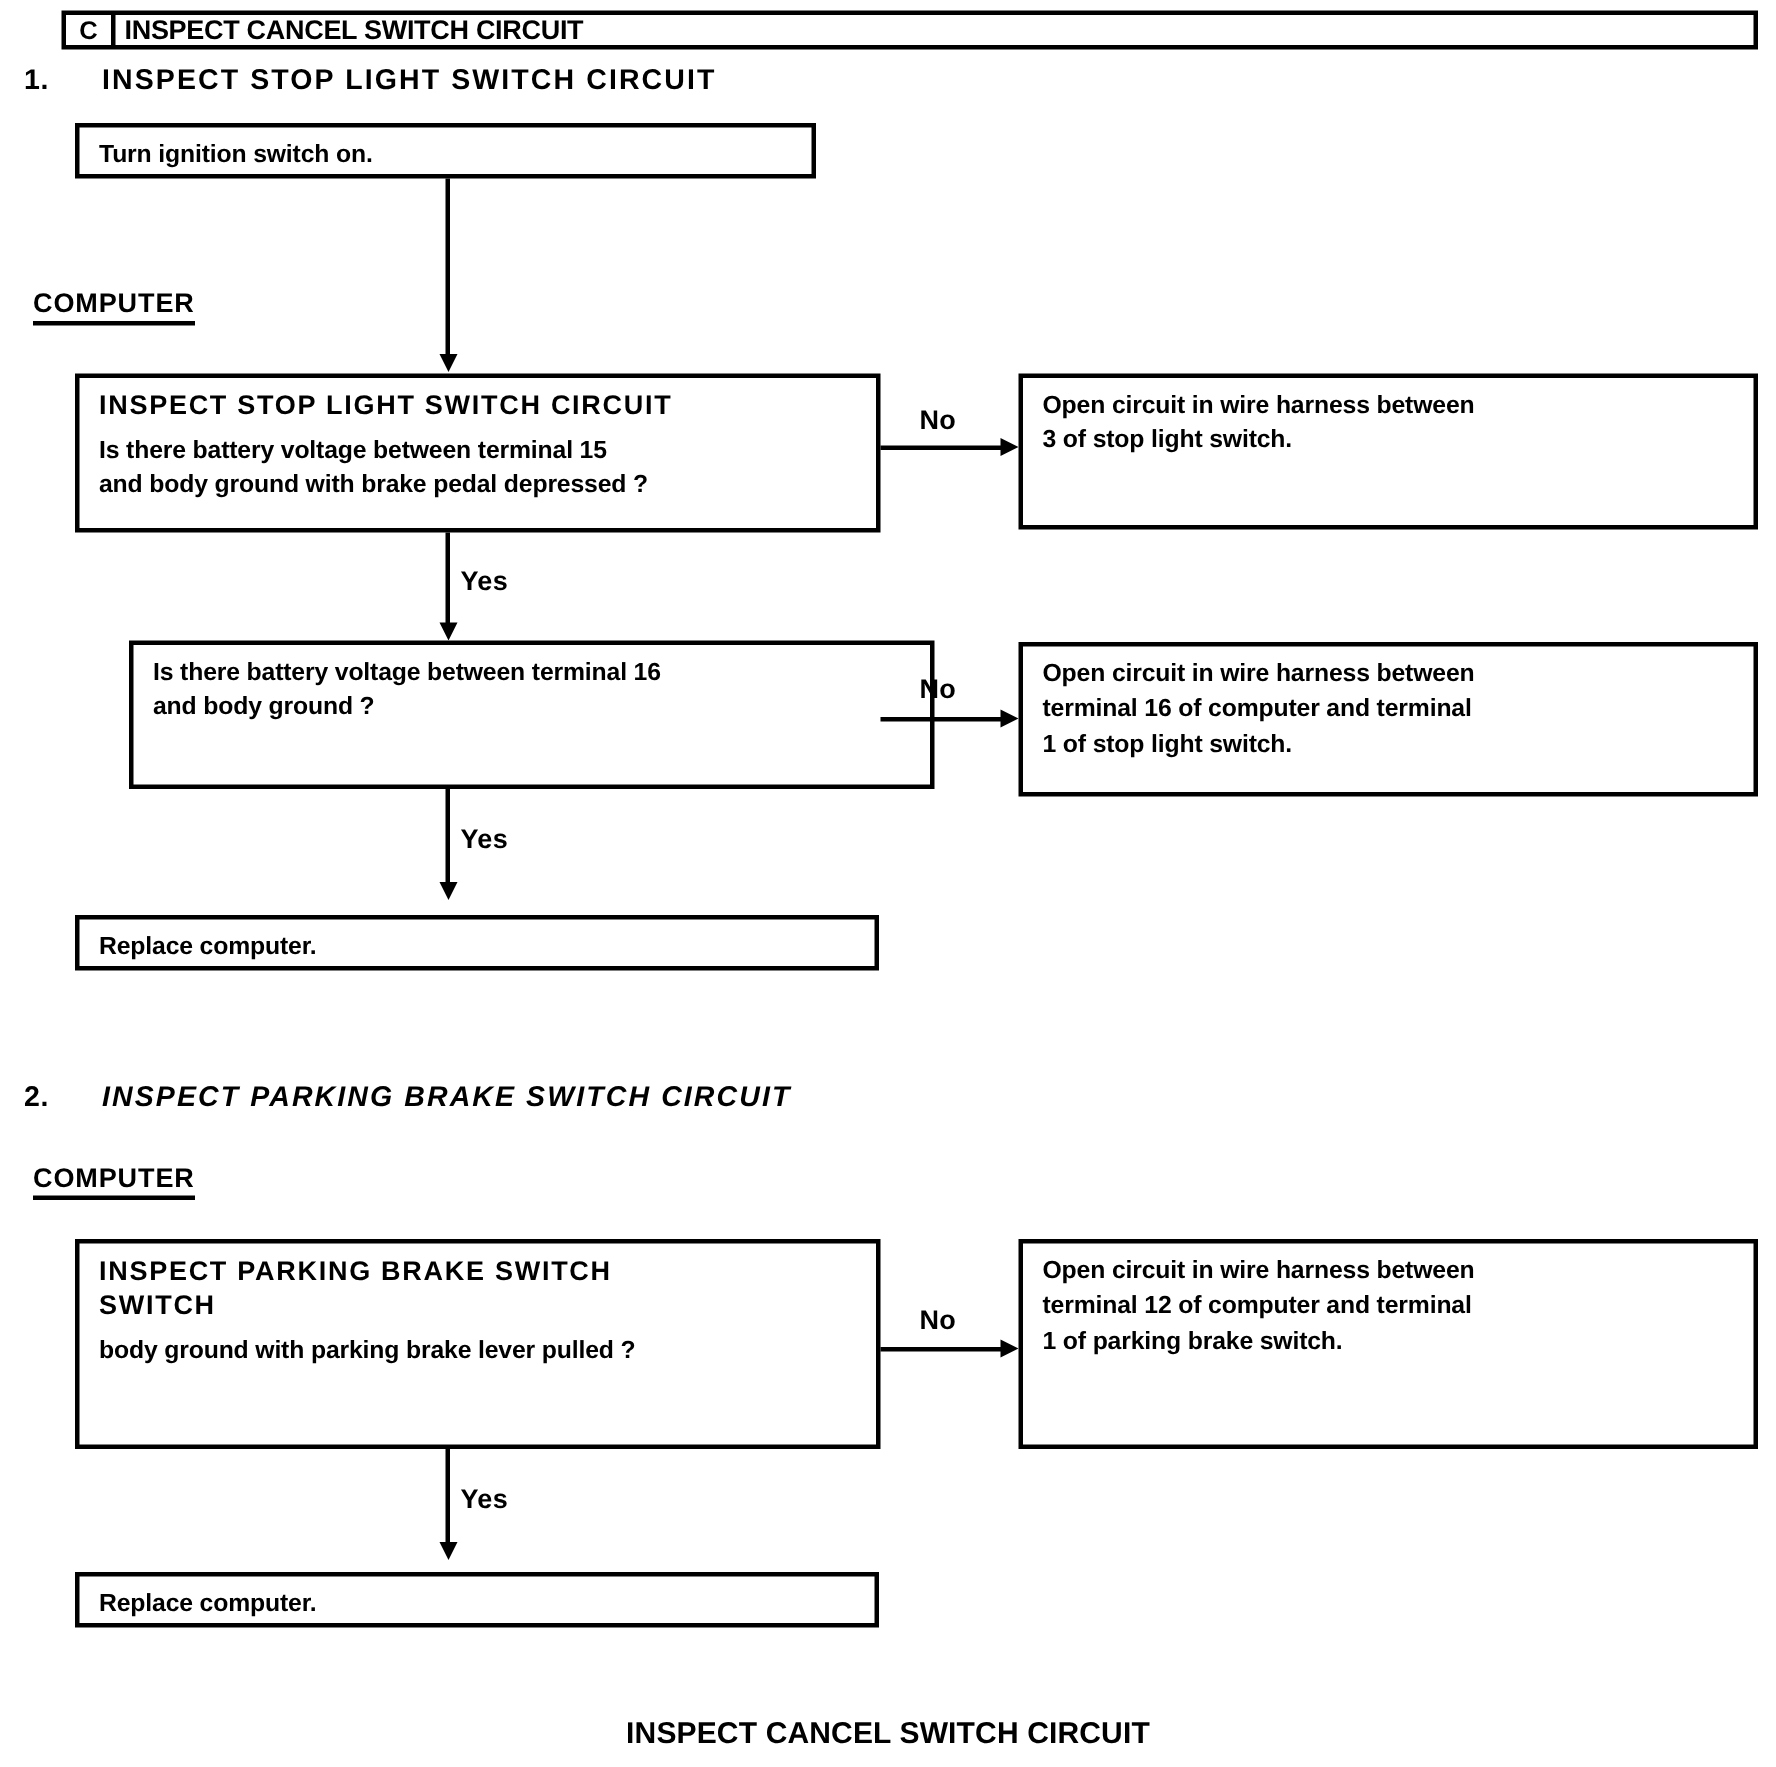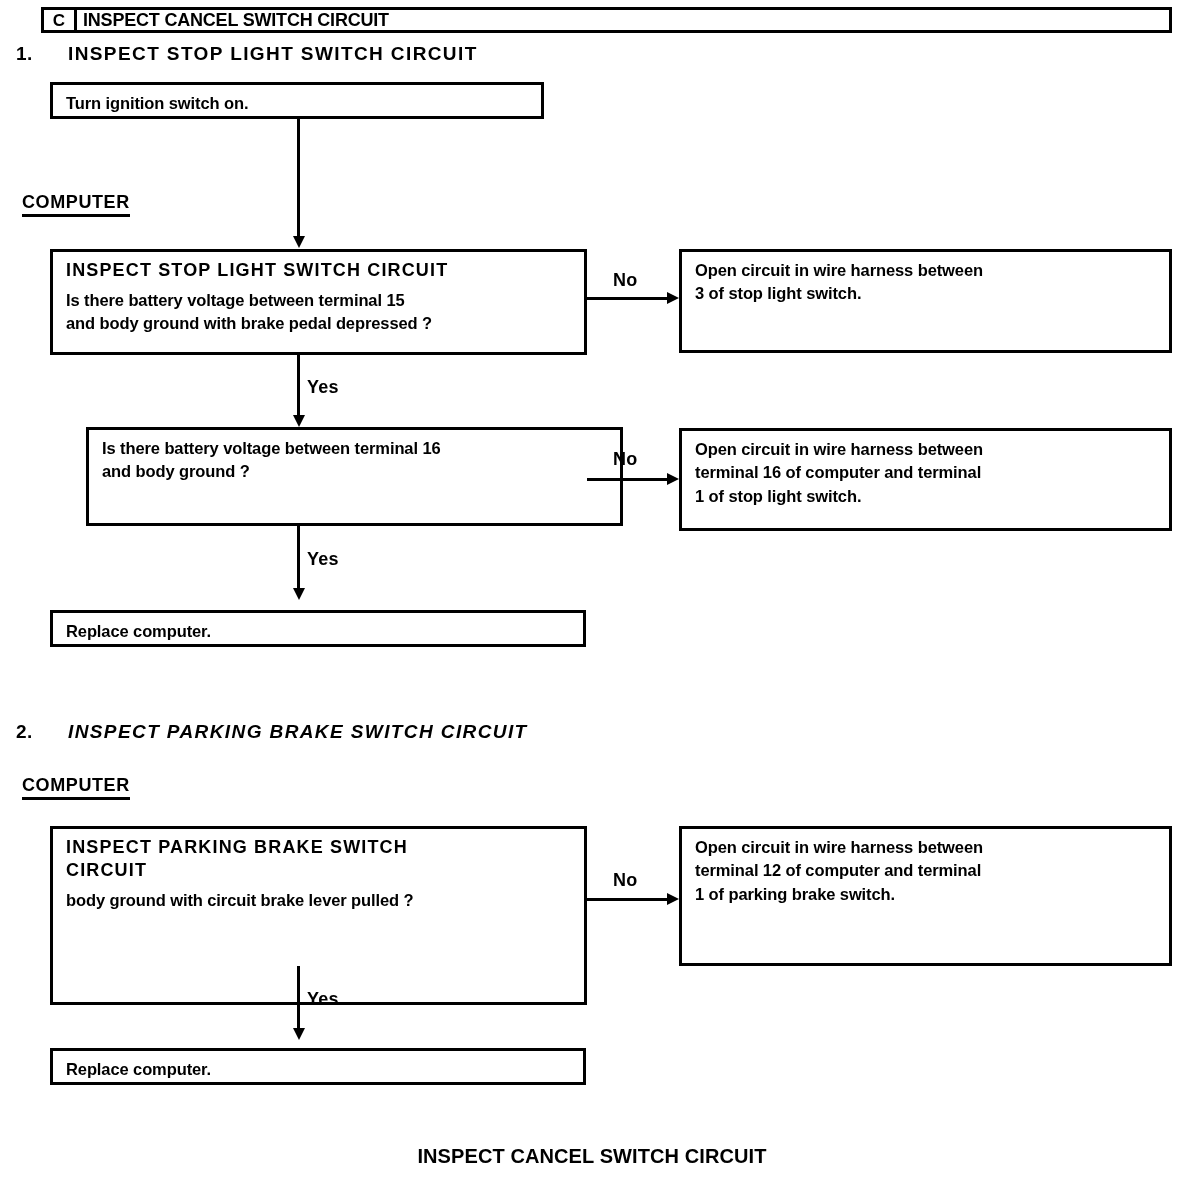--- a/index.html
+++ b/index.html
@@ -214,25 +214,25 @@
 
   <div class="fbox" style="left:50px; top:610px; width:536px; height:37px;">
     <div class="body-line">Replace computer.</div>
   </div>
 
   <div class="section-num" style="left:16px; top:721px;">2.</div>
   <div class="section-heading" style="left:68px; top:721px;font-style:italic;">INSPECT  PARKING  BRAKE  SWITCH  CIRCUIT</div>
 
   <div class="computer-label" style="left:22px; top:775px;">COMPUTER</div>
 
-  <div class="fbox" style="left:50px; top:826px; width:537px; height:179px;">
+  <div class="fbox" style="left:50px; top:826px; width:537px; height:140px;">
     <div class="bold-title">INSPECT  PARKING  BRAKE  SWITCH</div>
-    <div class="bold-title">CIRCUIT</div>
+    <div class="bold-title">SWITCH</div>
     <div class="gap"></div>
-    <div class="body-line">body ground with circuit brake lever pulled ?</div>
+    <div class="body-line">body ground with parking brake lever pulled ?</div>
   </div>
 
   <div class="hline" style="left:587px; top:898px; width:82px;"></div>
   <div class="arrow-right" style="left:667px; top:893px;"></div>
   <div class="edge-label" style="left:613px; top:870px;">No</div>
 
   <div class="fbox" style="left:679px; top:826px; width:493px; height:140px;">
     <div class="body-line">Open circuit in wire harness between</div>
     <div class="body-line">terminal 12 of computer and terminal</div>
     <div class="body-line">1 of parking brake switch.</div>

